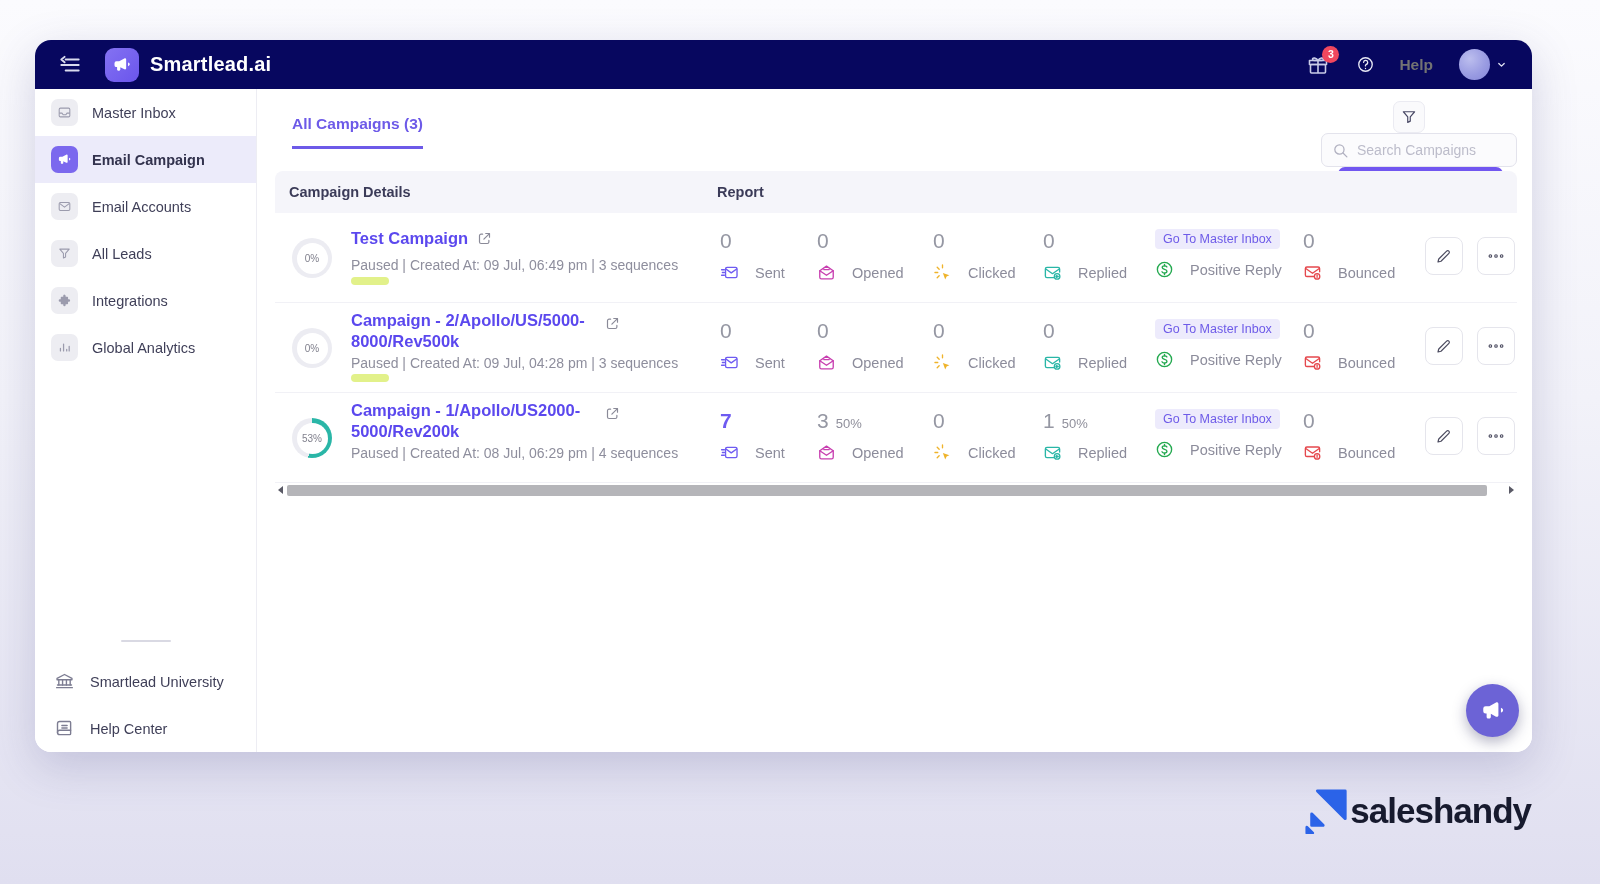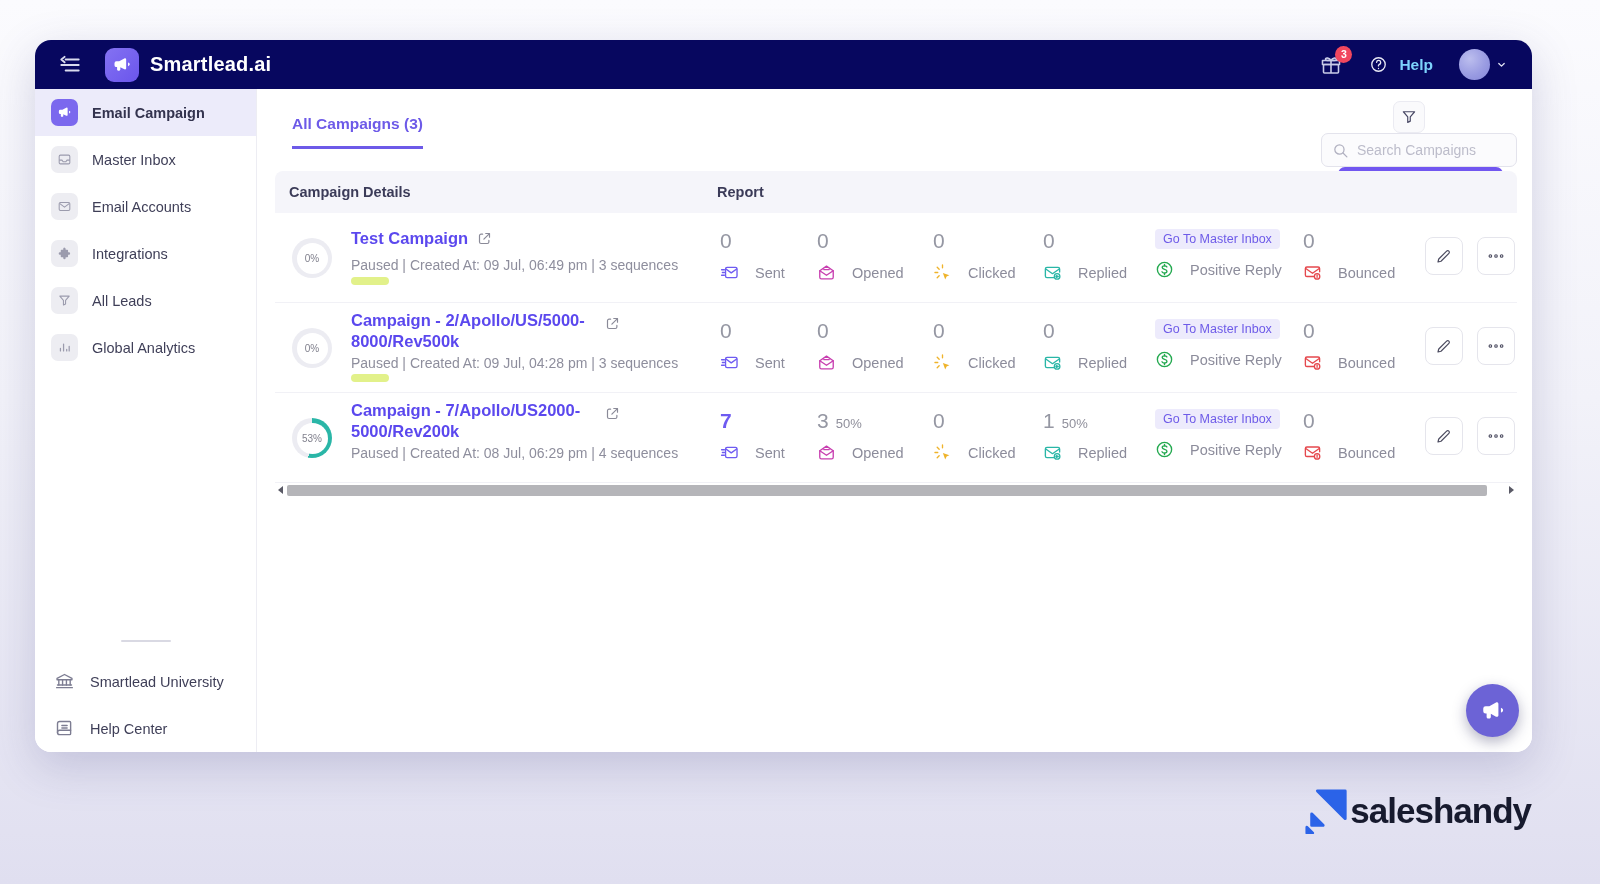--- a/index.html
+++ b/index.html
@@ -19,21 +19,21 @@
   .brand { display:flex; align-items:center; gap:11px; margin-left:22px; }
   .brand-logo { width:34px; height:34px; border-radius:9px;
     background:linear-gradient(135deg,#8472f2,#6a55ec); display:grid; place-items:center; color:#fff; }
   .brand-logo svg { width:20px; height:20px; }
   .brand-name { color:#fff; font-size:20px; font-weight:700; letter-spacing:.2px; }
   .topbar-right { margin-left:auto; display:flex; align-items:center; gap:26px; }
   .gift-btn { position:relative; color:#c9cce8; width:24px; height:24px; cursor:pointer; }
   .gift-badge { position:absolute; top:-7px; right:-9px; min-width:17px; height:17px;
     background:#f1475e; color:#fff; border-radius:50%; font-size:10.5px; font-weight:700;
     display:grid; place-items:center; padding:0 3px; }
-  .help-btn { display:flex; align-items:flex-end; gap:11px; color:#7dd3fc; cursor:pointer; }
+  .help-btn { display:flex; align-items:flex-end; gap:24px; color:#737373; cursor:pointer; }
   .help-btn svg { width:19px; height:19px; color:#e8e9f5; }
   .help-label { font-size:15.5px; font-weight:600; }
   .profile { display:flex; align-items:center; gap:5px; cursor:pointer; }
   .avatar { width:31px; height:31px; border-radius:50%;
     background:radial-gradient(circle at 35% 32%, #bcbeee 0%, #9a9ce2 55%, #8486d8 100%); }
   .profile svg { width:13px; height:13px; color:#dfe1f3; }
 
   
   .app-body { flex:1; display:flex; min-height:0; }
 
@@ -183,62 +183,62 @@
         <svg viewBox="0 0 24 24" fill="none" stroke="currentColor" stroke-width="2.4" stroke-linecap="round" stroke-linejoin="round">
             <path d="M7 10l5 5 5-5"></path>
           </svg>
       </div>
     </div>
   </div>
 
   <div class="app-body">
 
     <div class="sidebar">
+      <div class="nav-item">
+        <span class="nav-icon-box">
+          <svg viewBox="0 0 24 24" fill="none" stroke="currentColor" stroke-width="1.7" stroke-linejoin="round">
+              <rect x="3.5" y="5" width="17" height="14" rx="2"></rect>
+              <path d="M3.5 13h4.5l1.8 2.5h4.4l1.8-2.5h4.5"></path>
+            </svg>
+        </span>
+        <span>Master Inbox</span>
+      </div>
       <div class="nav-item active">
         <span class="nav-icon-box">
           <svg viewBox="0 0 24 24" fill="currentColor">
               <path d="M14.8 4.2L8.6 7.6H5.2A2.2 2.2 0 0 0 3 9.8v2.4a2.2 2.2 0 0 0 2.2 2.2h.9v3.1c0 .8.6 1.4 1.4 1.4h1.1c.8 0 1.4-.6 1.4-1.4v-2.9l4.8 2.6c1 .5 2.2-.2 2.2-1.3V5.5c0-1.1-1.2-1.8-2.2-1.3z"></path>
               <path d="M19.3 9v4.4c1.2-.4 2-1.2 2-2.2s-.8-1.8-2-2.2z"></path>
             </svg>
         </span>
         <span>Email Campaign</span>
       </div>
       <div class="nav-item">
         <span class="nav-icon-box">
           <svg viewBox="0 0 24 24" fill="none" stroke="currentColor" stroke-width="1.7" stroke-linejoin="round">
-              <rect x="3.5" y="5" width="17" height="14" rx="2"></rect>
-              <path d="M3.5 13h4.5l1.8 2.5h4.4l1.8-2.5h4.5"></path>
+              <rect x="3.5" y="5.5" width="17" height="13" rx="2"></rect>
+              <path d="M4.5 7.5l7.5 5.5 7.5-5.5"></path>
             </svg>
         </span>
-        <span>Master Inbox</span>
+        <span>Email Accounts</span>
       </div>
       <div class="nav-item">
         <span class="nav-icon-box">
           <svg viewBox="0 0 24 24" fill="none" stroke="currentColor" stroke-width="1.7" stroke-linejoin="round">
-              <rect x="3.5" y="5.5" width="17" height="13" rx="2"></rect>
-              <path d="M4.5 7.5l7.5 5.5 7.5-5.5"></path>
+              <path d="M4.5 5h15l-5.8 6.8v5.7l-3.4 1.7v-7.4L4.5 5z"></path>
             </svg>
         </span>
-        <span>Email Accounts</span>
+        <span>All Leads</span>
       </div>
       <div class="nav-item">
         <span class="nav-icon-box">
           <svg viewBox="0 0 24 24" fill="currentColor">
               <path d="M10.2 3.6a1.9 1.9 0 0 1 3.6.9V6h2.7c.7 0 1.2.5 1.2 1.2V10h1.4a1.9 1.9 0 1 1 0 3.8h-1.4v2.9c0 .7-.5 1.2-1.2 1.2h-2.7v1.4a1.9 1.9 0 1 1-3.8 0v-1.4H7.2c-.7 0-1.2-.5-1.2-1.2v-2.8H4.6a1.9 1.9 0 1 1 0-3.8H6V7.2C6 6.5 6.5 6 7.2 6H10V4.5c0-.3.1-.6.2-.9z"></path>
             </svg>
         </span>
         <span>Integrations</span>
-      </div>
-      <div class="nav-item">
-        <span class="nav-icon-box">
-          <svg viewBox="0 0 24 24" fill="none" stroke="currentColor" stroke-width="1.7" stroke-linejoin="round">
-              <path d="M4.5 5h15l-5.8 6.8v5.7l-3.4 1.7v-7.4L4.5 5z"></path>
-            </svg>
-        </span>
-        <span>All Leads</span>
       </div>
       <div class="nav-item">
         <span class="nav-icon-box">
           <svg viewBox="0 0 24 24" fill="none" stroke="currentColor" stroke-width="2" stroke-linecap="round">
               <path d="M5.5 17.5v-4M10.5 17.5V6.5M15.5 17.5v-2.5M19.5 17.5V10"></path>
             </svg>
         </span>
         <span>Global Analytics</span>
       </div>
 
@@ -481,21 +481,21 @@
                 <circle cx="19.5" cy="12" r="1.7"></circle>
               </svg>
             </div>
         </div>
 
         <div class="row row2">
           <div class="ring p53">
               <span>53%</span>
             </div>
           <div class="ctitle-wrap">
-            <span class="ctitle">Campaign - 7/Apollo/US2000-5000/Rev200k</span>
+            <span class="ctitle">Campaign - 1/Apollo/US2000-5000/Rev200k</span>
           </div>
           <span class="ext-abs"><svg viewBox="0 0 24 24" fill="none" stroke="currentColor" stroke-width="1.9" stroke-linecap="round" stroke-linejoin="round">
                 <path d="M9 5H6.5A2.5 2.5 0 0 0 4 7.5v10A2.5 2.5 0 0 0 6.5 20h10a2.5 2.5 0 0 0 2.5-2.5V15"></path>
                 <path d="M14 4h6v6"></path>
                 <path d="M11 13l8.5-8.5"></path>
               </svg></span>
           <div class="cmeta">Paused | Created At: 08 Jul, 06:29 pm | 4 sequences</div>
           <div class="st c-sent">
             <div class="num purple">7</div>
             <div class="cap">

